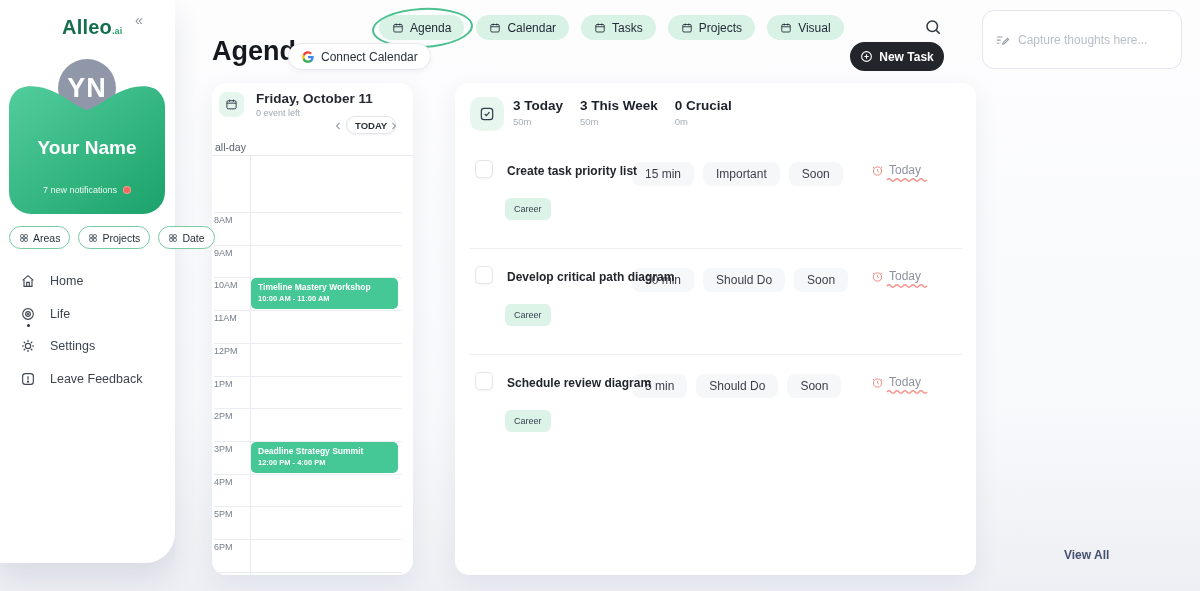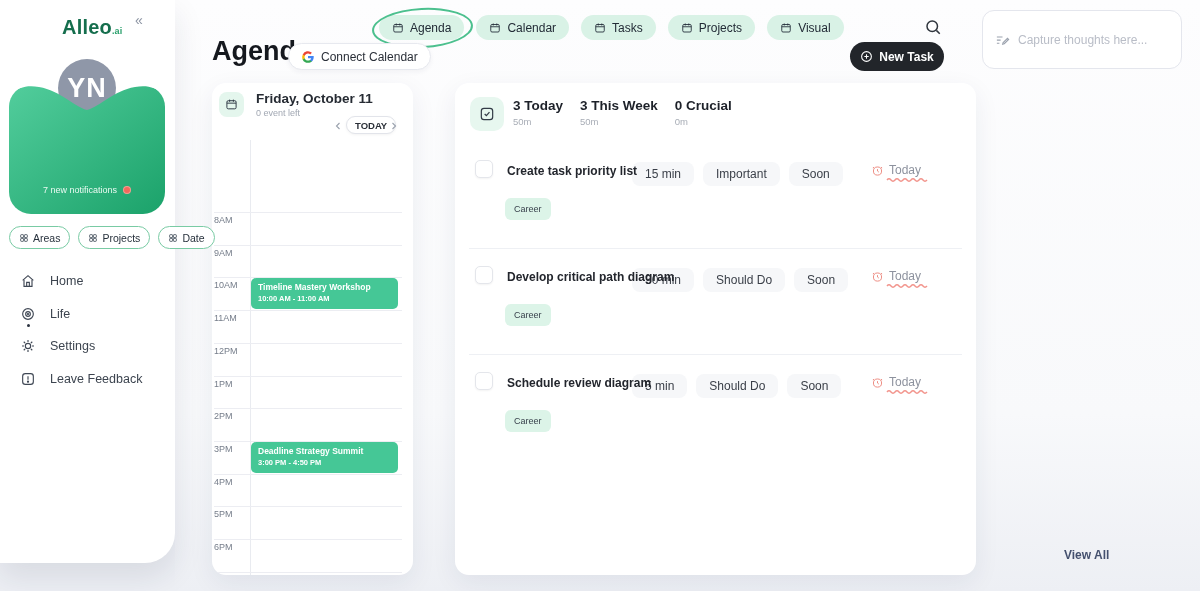--- a/index.html
+++ b/index.html
@@ -147,20 +147,21 @@
   <div id="user-card" class="abs">
     <svg width="156" height="129" viewBox="0 0 156 129">
       <defs>
           <linearGradient id="gg" x1="0" y1="0" x2="1" y2="1">
         <stop offset="0" stop-color="#52cd9c"></stop>
             <stop offset="1" stop-color="#1ba26a"></stop>
       </linearGradient>
         </defs>
       <path d="M0,10 C10,2 18,0 30,2 C52,6 64,21 78,25 C92,21 104,6 126,2 C138,0 146,2 156,10 L156,129 L0,129 Z" fill="url(#gg)"></path>
     </svg>
+    <div id="user-name">Your Name</div>
     <div id="notif-row">
       <span id="notif-text">7 new notifications</span>
       <span id="notif-dot"></span>
     </div>
   </div>
 
   <div id="filter-tabs" class="abs">
 
   <div class="filter-tab">
         <svg viewBox="0 0 24 24" fill="none" stroke-width="2.2">
@@ -366,24 +367,27 @@
       </div>
 
     <div>
 
     <div class="cal-event" style="top: 138.4px;">
           <div class="ev-title">Timeline Mastery Workshop</div>
           <div class="ev-time">10:00 AM - 11:00 AM</div>
         </div>
         <div class="cal-event" style="top: 301.9px;">
           <div class="ev-title">Deadline Strategy Summit</div>
-          <div class="ev-time">3:00 PM - 4:50 PM</div>
-        </div>
-      </div>
-
+          <div class="ev-time">12:00 PM - 4:00 PM</div>
+        </div>
+      </div>
+
+    <div id="all-day-row">
+      <span id="all-day-label">all-day</span>
+    </div>
 
   </div>
 </div>
 
 <div id="tasks-panel" class="abs">
   <div id="tasks-icon-box">
     <svg viewBox="0 0 24 24" fill="none" stroke-width="1.8">
         <rect x="3.5" y="3.5" width="17" height="17" rx="4"></rect>
         <path d="M8.5 12l2.6 2.6 4.6-5.4"></path>
       </svg>

